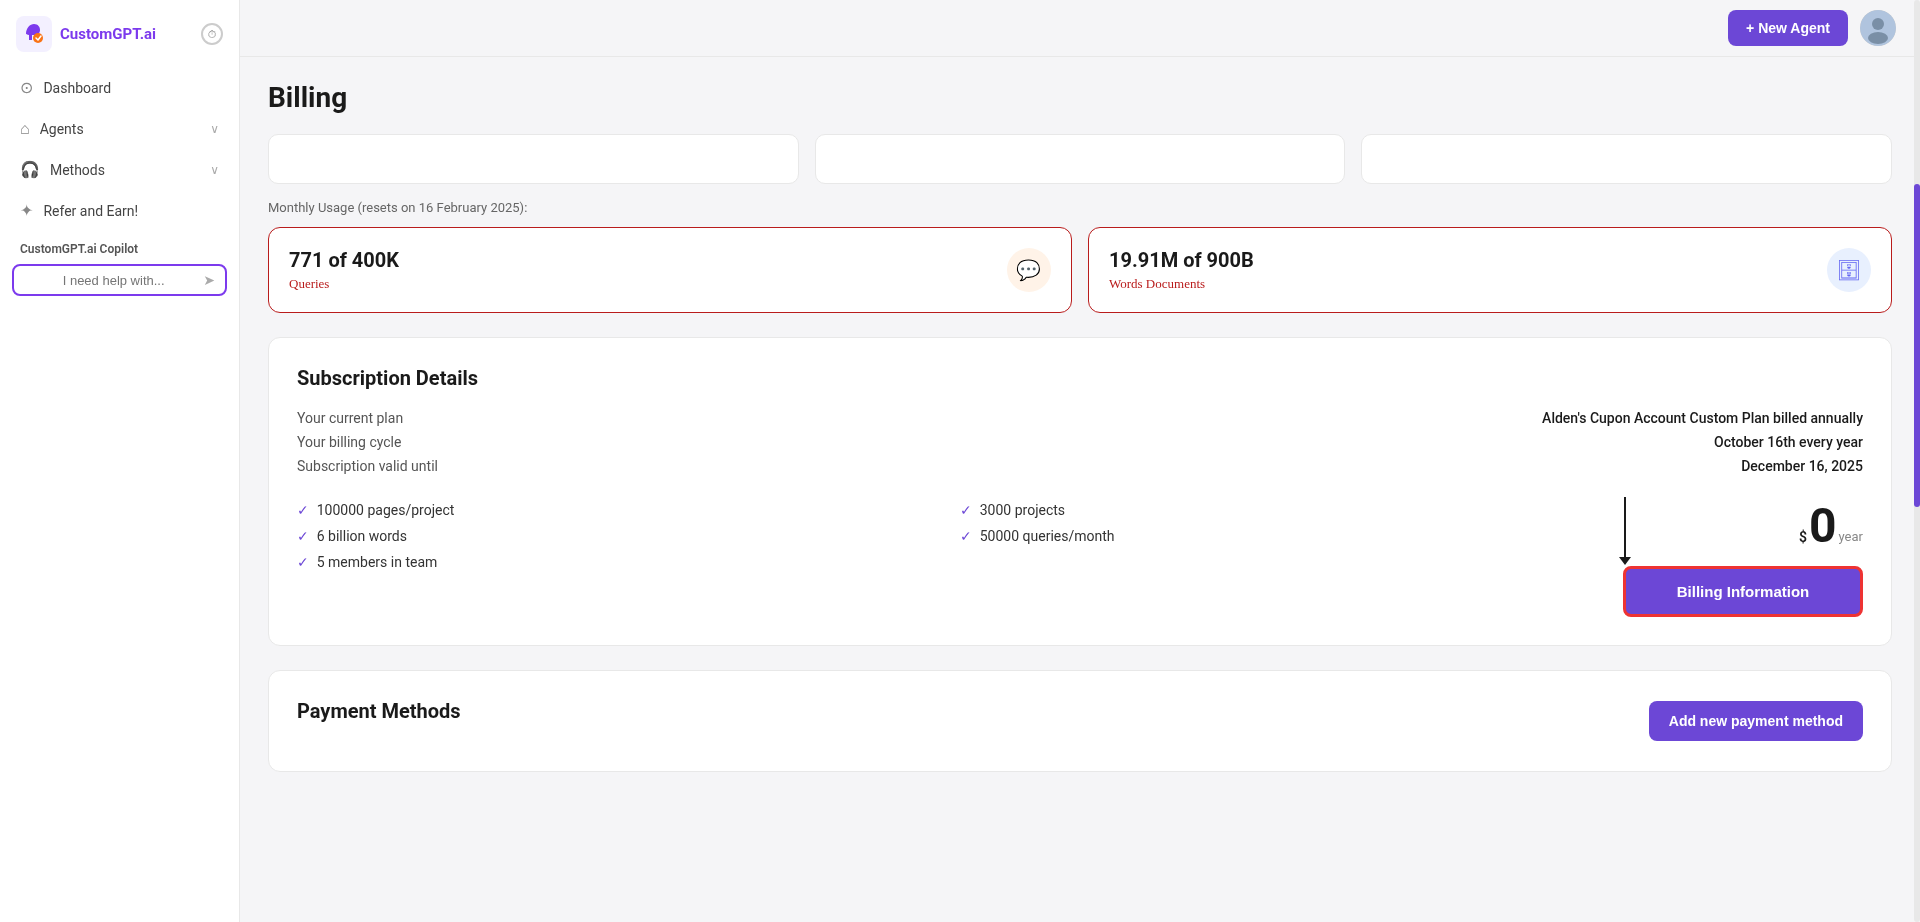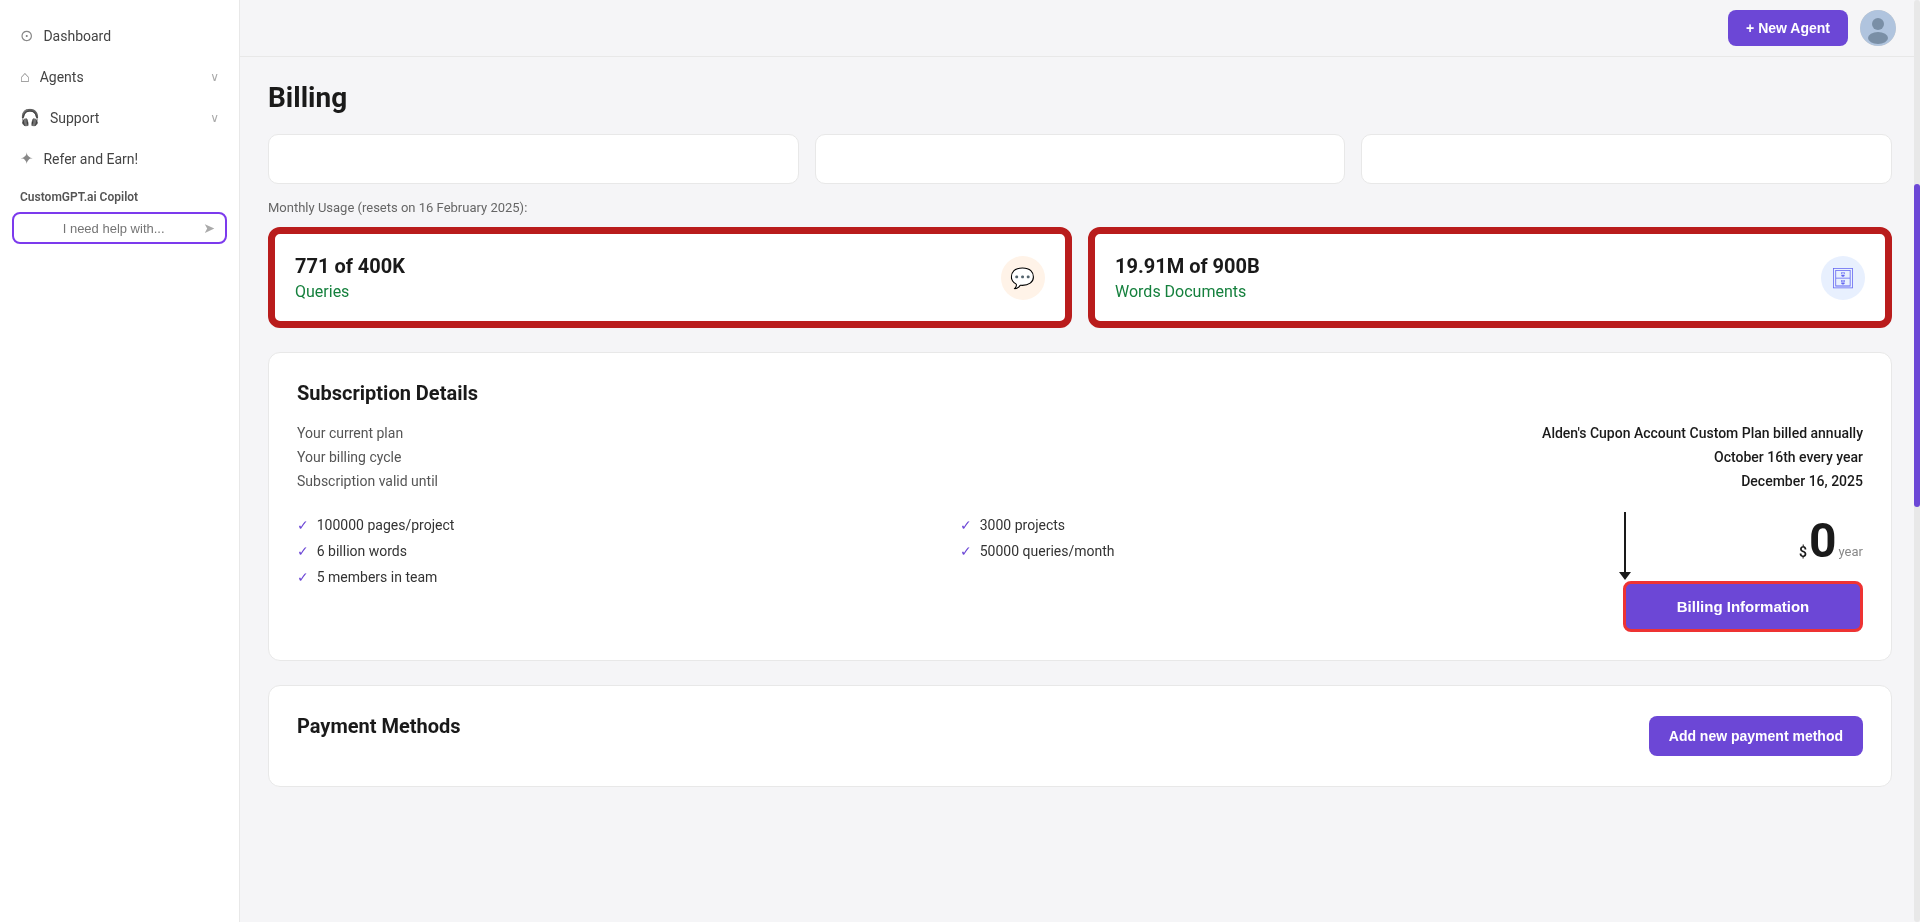--- a/index.html
+++ b/index.html
@@ -185,39 +185,40 @@
     }
     .usage-cards {
       display: flex;
       gap: 16px;
       margin-bottom: 24px;
     }
     .usage-card {
       flex: 1;
       background: #fff;
       border-radius: 12px;
-      border: 7px solid #b91c1c;
+      border: 1px solid #b91c1c;
       padding: 20px 20px;
       display: flex;
       align-items: center;
       justify-content: space-between;
     }
     .usage-card-info {
       display: flex;
       flex-direction: column;
     }
     .usage-card-value {
       font-size: 20px;
       font-weight: 700;
       color: #1a1a1a;
       margin-bottom: 4px;
     }
     .usage-card-label {
-      font-size: 16px;
-      color: #15803d;
+      font-size: 13px;
+      color: #b91c1c;
+      font-family: Liberation Serif, serif;
     }
     .usage-card-icon {
       width: 44px;
       height: 44px;
       border-radius: 50%;
       display: flex;
       align-items: center;
       justify-content: center;
       font-size: 20px;
     }
@@ -364,39 +365,52 @@
       padding: 12px 20px;
       font-size: 14px;
       font-weight: 600;
       cursor: pointer;
     }
   </style>
 </head>
 <body>
 
 <aside class="sidebar">
+  <div class="sidebar-logo">
+    <div class="sidebar-logo-inner">
+
+      <svg class="logo-icon" viewBox="0 0 36 36" fill="none" xmlns="http://www.w3.org/2000/svg">
+        <rect width="36" height="36" rx="8" fill="#f3f0ff"></rect>
+        <path d="M10 18 C10 12 14 8 18 8 C22 8 24 11 24 14 C24 17 22 19 18 19 L16 19 L16 24 L13 24 L13 19 C11 18.5 10 18 10 18Z" fill="#7c3aed"></path>
+        <circle cx="22" cy="22" r="5" fill="#f97316"></circle>
+        <path d="M20 22 L22 24 L25 20" stroke="#fff" stroke-width="1.5" stroke-linecap="round" stroke-linejoin="round"></path>
+      </svg>
+      <span class="logo-text">CustomGPT.ai</span>
+    </div>
+    <div class="logo-clock">⏱</div>
+  </div>
 
   <nav class="sidebar-nav">
     <div class="sidebar-item">
       <div class="sidebar-item-left">
         <span class="sidebar-icon">⊙</span>
         <span>Dashboard</span>
       </div>
     </div>
     <div class="sidebar-item">
       <div class="sidebar-item-left">
         <span class="sidebar-icon">⌂</span>
         <span>Agents</span>
       </div>
       <span class="chevron">∨</span>
     </div>
     <div class="sidebar-item">
       <div class="sidebar-item-left">
         <span class="sidebar-icon">🎧</span>
-        <span>Support</span>
+        <span>Methods</span>
       </div>
       <span class="chevron">∨</span>
     </div>
     <div class="sidebar-item">
       <div class="sidebar-item-left">
         <span class="sidebar-icon">✦</span>
         <span>Refer and Earn!</span>
       </div>
     </div>
   </nav>

